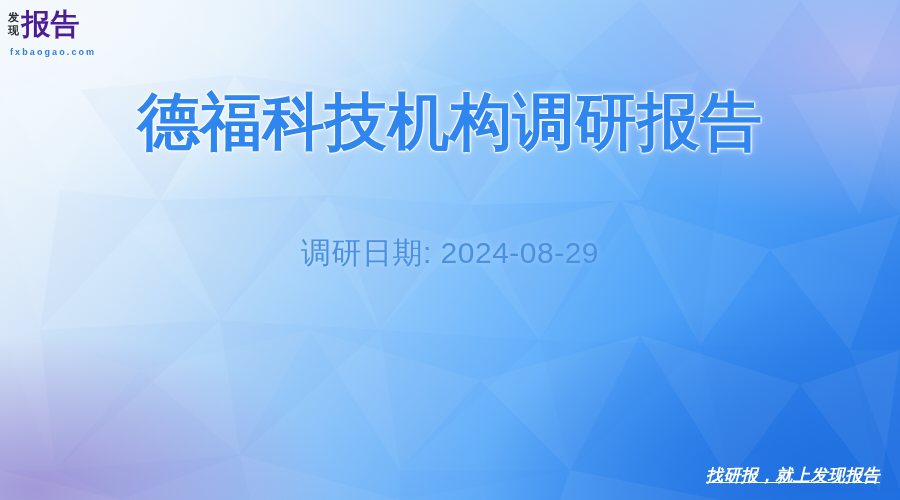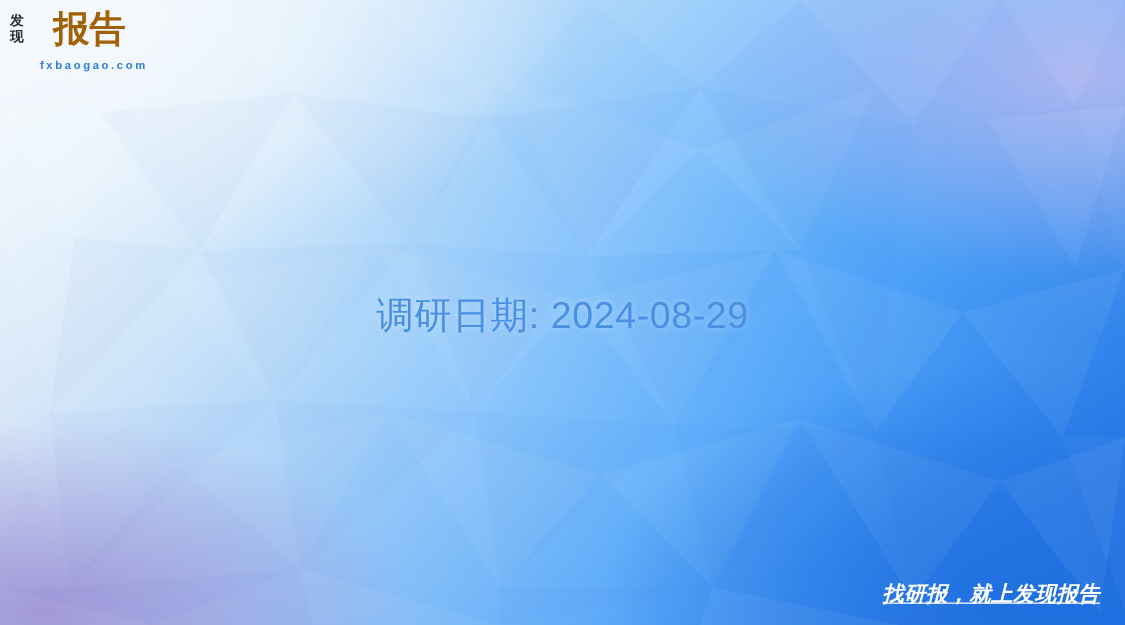--- a/index.html
+++ b/index.html
@@ -79,27 +79,26 @@
     font-size: 11px;
     line-height: 12.5px;
     font-weight: 700;
     color: #2b2f36;
     letter-spacing: -0.5px;
   }
   .logo-big {
     font-size: 29px;
     line-height: 30px;
     font-weight: 700;
-    color: #a16207;
+    color: #4c1d95;
     letter-spacing: 0px;
-    margin-left: 21px;
   }
   .logo-domain {
     position: absolute;
-    left: 24px;
+    left: 2px;
     top: 38px;
     font-size: 9px;
     line-height: 10px;
     font-weight: 700;
     color: #2f7fd8;
     letter-spacing: 2.1px;
     font-family: "Liberation Sans", "DejaVu Sans", sans-serif;
   }
 
   
@@ -234,18 +233,19 @@
     <div class="logo-mark">
       <div class="logo-stack">
         <span>发</span>
         <span>现</span>
       </div>
       <div class="logo-big">报告</div>
     </div>
     <div class="logo-domain">fxbaogao.com</div>
   </div>
 
+  <div class="title">德福科技机构调研报告</div>
 
   <div class="subtitle">调研日期: 2024-08-29</div>
 
   <div class="footer-slogan">找研报，就上发现报告</div>
 
 </div>
 
 </body></html>

